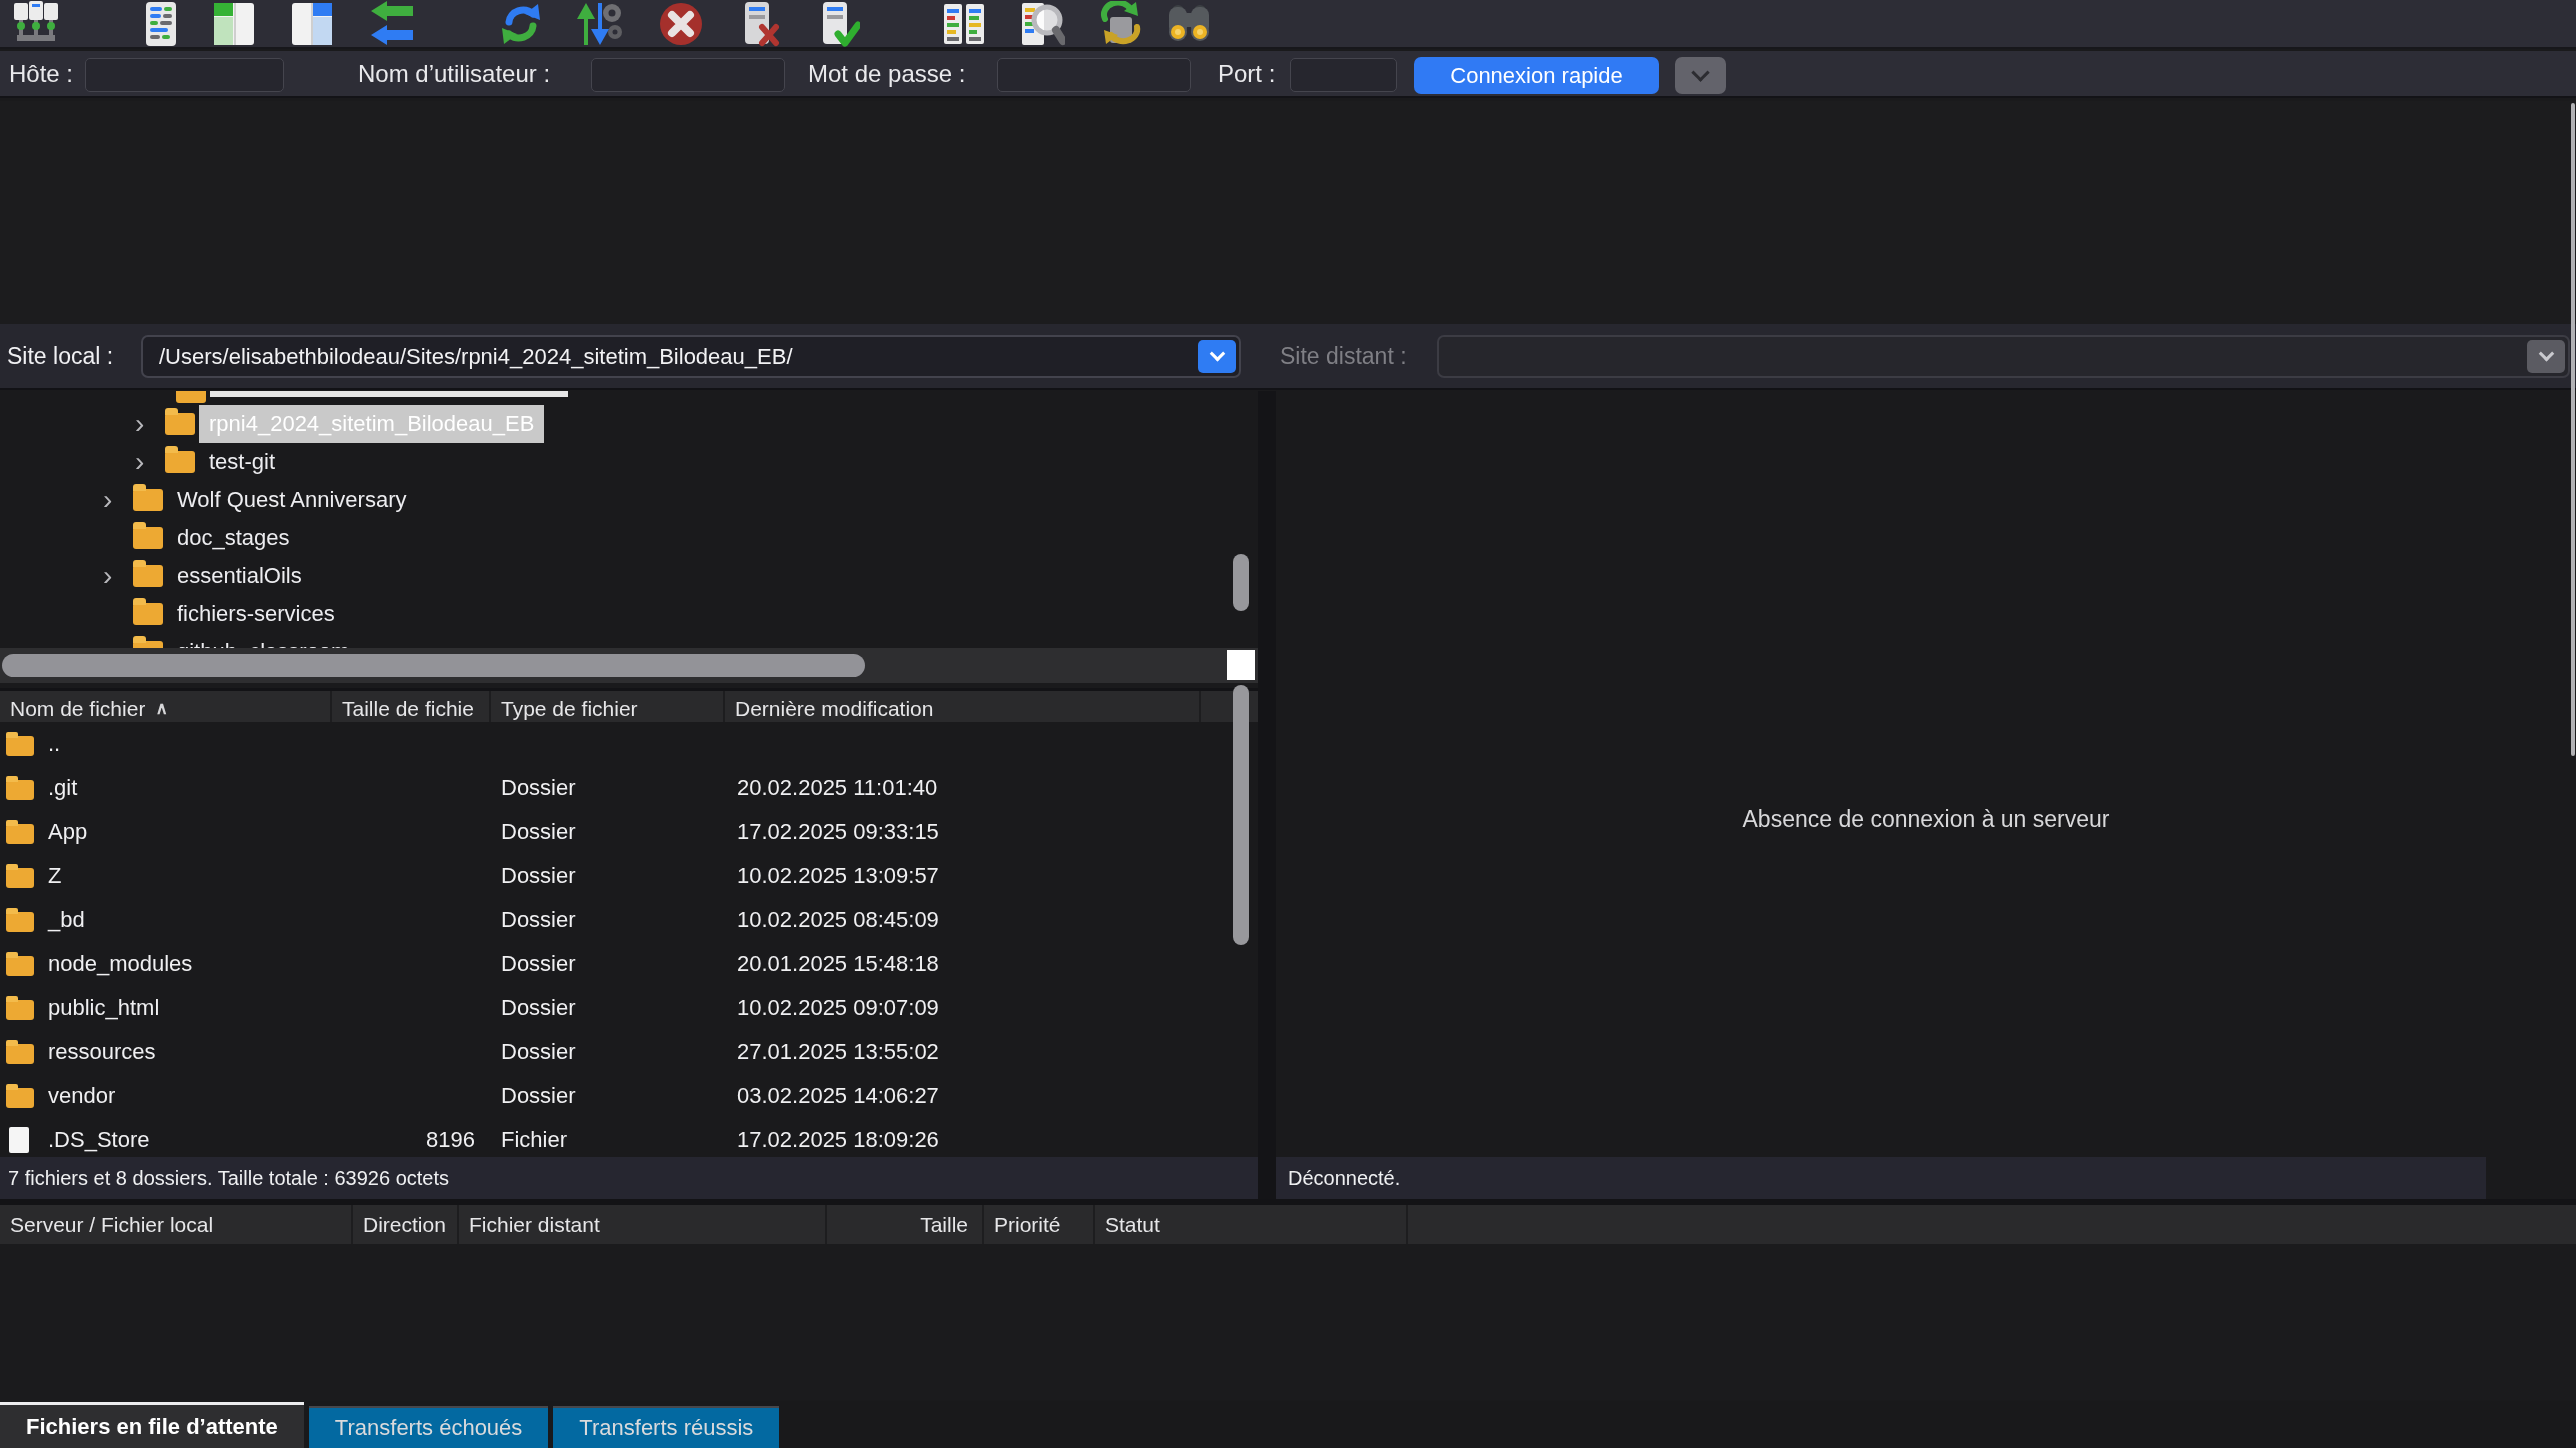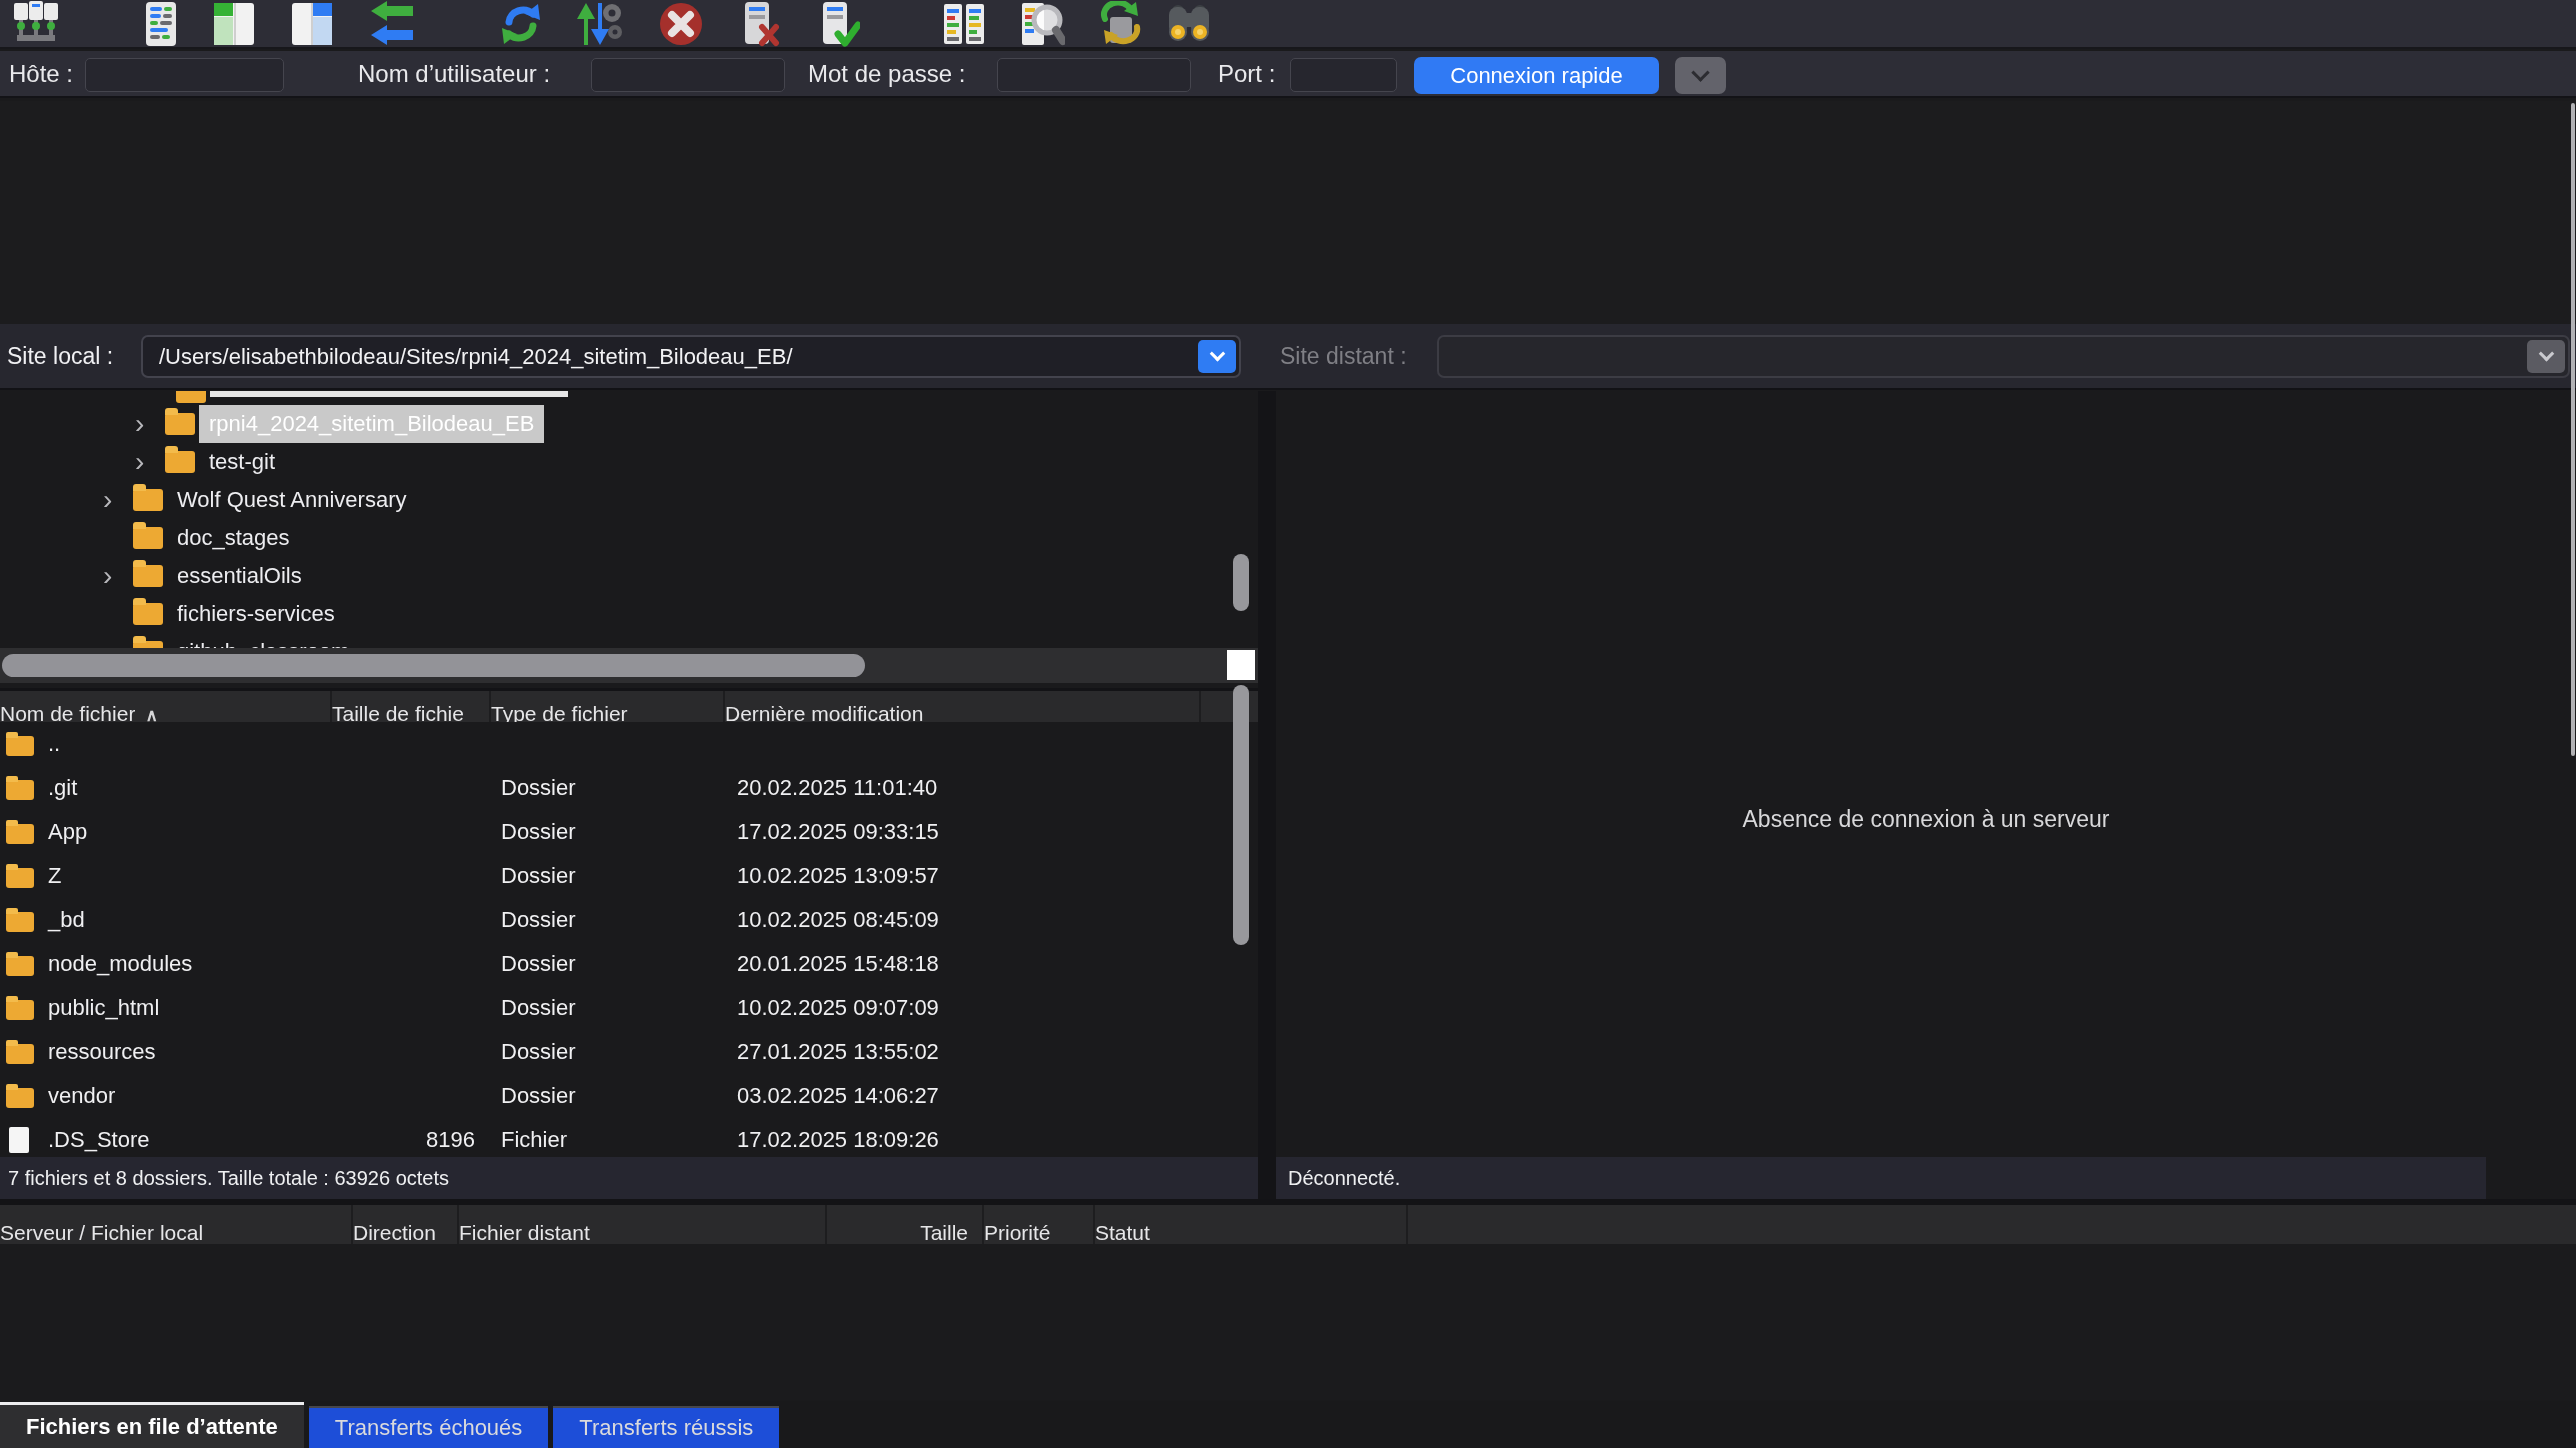--- a/index.html
+++ b/index.html
@@ -53,21 +53,21 @@
   .tlabel.selected { background:#c9c9c9; color:#fff; }
   .partial-folder { position:absolute; left:176px; top:-10px; }
   .partial-bar { position:absolute; left:210px; top:0px; width:358px; height:6px; background:#e6e6e6; }
   .tree-vthumb { position:absolute; left:1233px; top:163px; width:16px; height:57px; border-radius:8px; background:#98989c; }
   .hscroll { position:absolute; left:0; top:257px; width:1258px; height:35px; background:#2e2e30; }
   .hscroll-thumb { position:absolute; left:2px; top:6px; width:863px; height:23px; border-radius:12px; background:#939398; }
   .scroll-corner { position:absolute; left:1227px; top:2px; width:28px; height:30px; background:#ffffff; }
 
   
   .list-header { position:absolute; top:688px; height:35px; background:#2a2a2c; display:flex; overflow:hidden; border-top:3px solid #131316; }
-  .hcell { height:35px; display:flex; align-items:flex-end; border-right:2px solid #1d1d1f; font-size:21px; color:#e6e6e8; white-space:nowrap; overflow:hidden; flex:none; }
+  .hcell { height:35px; display:flex; align-items:center; padding-left:10px; border-right:2px solid #1d1d1f; font-size:21px; color:#e6e6e8; white-space:nowrap; overflow:hidden; flex:none; }
   .hlabel { overflow:hidden; white-space:nowrap; }
   .sort { display:none; margin-left:10px; font-size:17px; color:#d6d6d8; font-weight:bold; }
   .filelist .hcell:nth-child(1) .sort { display:inline; }
   .local-header { left:0; width:1258px; }
   .local-header .hcell:nth-child(1){ width:332px; }
   .local-header .hcell:nth-child(2){ width:159px; }
   .local-header .hcell:nth-child(3){ width:234px; }
   .local-header .hcell:nth-child(4){ width:476px; }
   .remote-header { left:1276px; width:1300px; }
   .remote-header .hcell:nth-child(1){ width:287px; }
@@ -107,21 +107,21 @@
   .queue-header .hcell:nth-child(1){ width:353px; }
   .queue-header .hcell:nth-child(2){ width:106px; }
   .queue-header .hcell:nth-child(3){ width:368px; }
   .queue-header .hcell:nth-child(4){ width:157px; justify-content:flex-end; padding-right:14px; }
   .queue-header .hcell:nth-child(5){ width:111px; }
   .queue-header .hcell:nth-child(6){ width:313px; }
   .queue-body { position:absolute; left:0; top:1244px; width:2576px; height:156px; background:#1b1b1d; }
 
   
   .tabbar { position:absolute; left:0; top:1401px; width:2576px; height:47px; background:#19191b; display:flex; align-items:flex-end; }
-  .qtab { height:42px; background:#1d4ed8; border-top:2px solid #47474b; margin-right:5px; display:flex; align-items:center; padding:0 26px; font-size:22px; color:#dadadc; }
+  .qtab { height:42px; background:#0369a1; border-top:2px solid #47474b; margin-right:5px; display:flex; align-items:center; padding:0 26px; font-size:22px; color:#dadadc; }
   .qtab.active { height:46px; background:#2e2e30; border-top:3px solid #ececee; font-weight:bold; color:#ffffff; }
 </style>
 </head>
 <body>
 
 <div id="app">
 
   <div class="toolbar">
     <div class="tbtn" style="left:7px">
       <svg viewBox="0 0 46 46">

